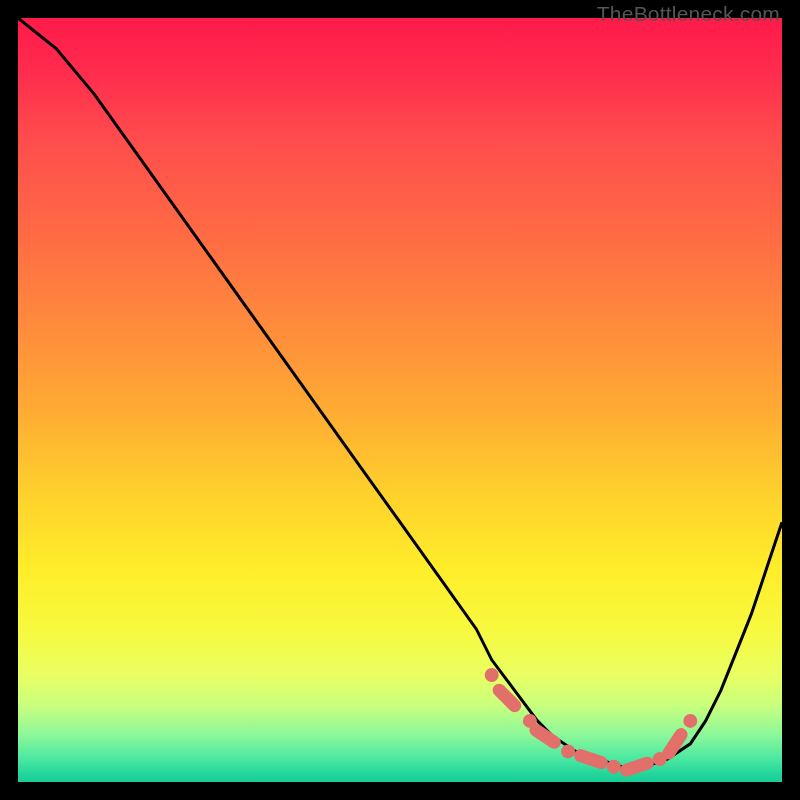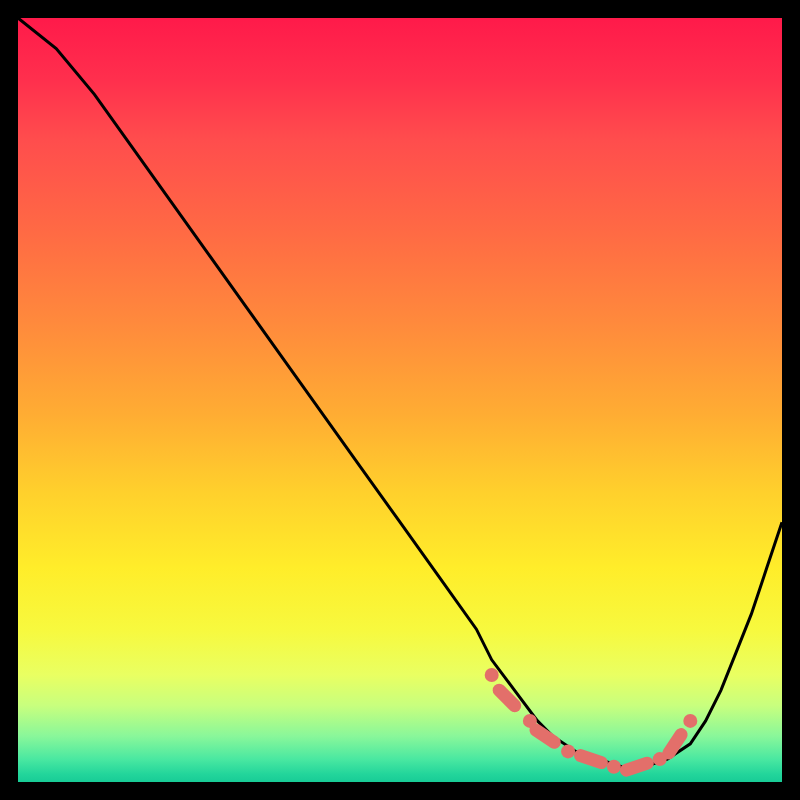--- a/index.html
+++ b/index.html
@@ -86,13 +86,14 @@
           <circle cx="550.1" cy="733.4" r="7" fill="#e36f6a"></circle>
           <line x1="562.6" y1="737.6" x2="583.4" y2="744.6" stroke="#e36f6a" stroke-width="13" stroke-linecap="round"></line>
           <circle cx="595.9" cy="748.7" r="7" fill="#e36f6a"></circle>
           <line x1="608.4" y1="752.2" x2="629.3" y2="745.2" stroke="#e36f6a" stroke-width="13" stroke-linecap="round"></line>
           <circle cx="641.8" cy="741.1" r="7" fill="#e36f6a"></circle>
           <line x1="650.9" y1="735.0" x2="663.1" y2="716.6" stroke="#e36f6a" stroke-width="13" stroke-linecap="round"></line>
           <circle cx="672.3" cy="702.9" r="7" fill="#e36f6a"></circle>
         </g>
     </svg>
   </div>
+  <div class="watermark">TheBottleneck.com</div>
 </div>
 
 </body></html>

